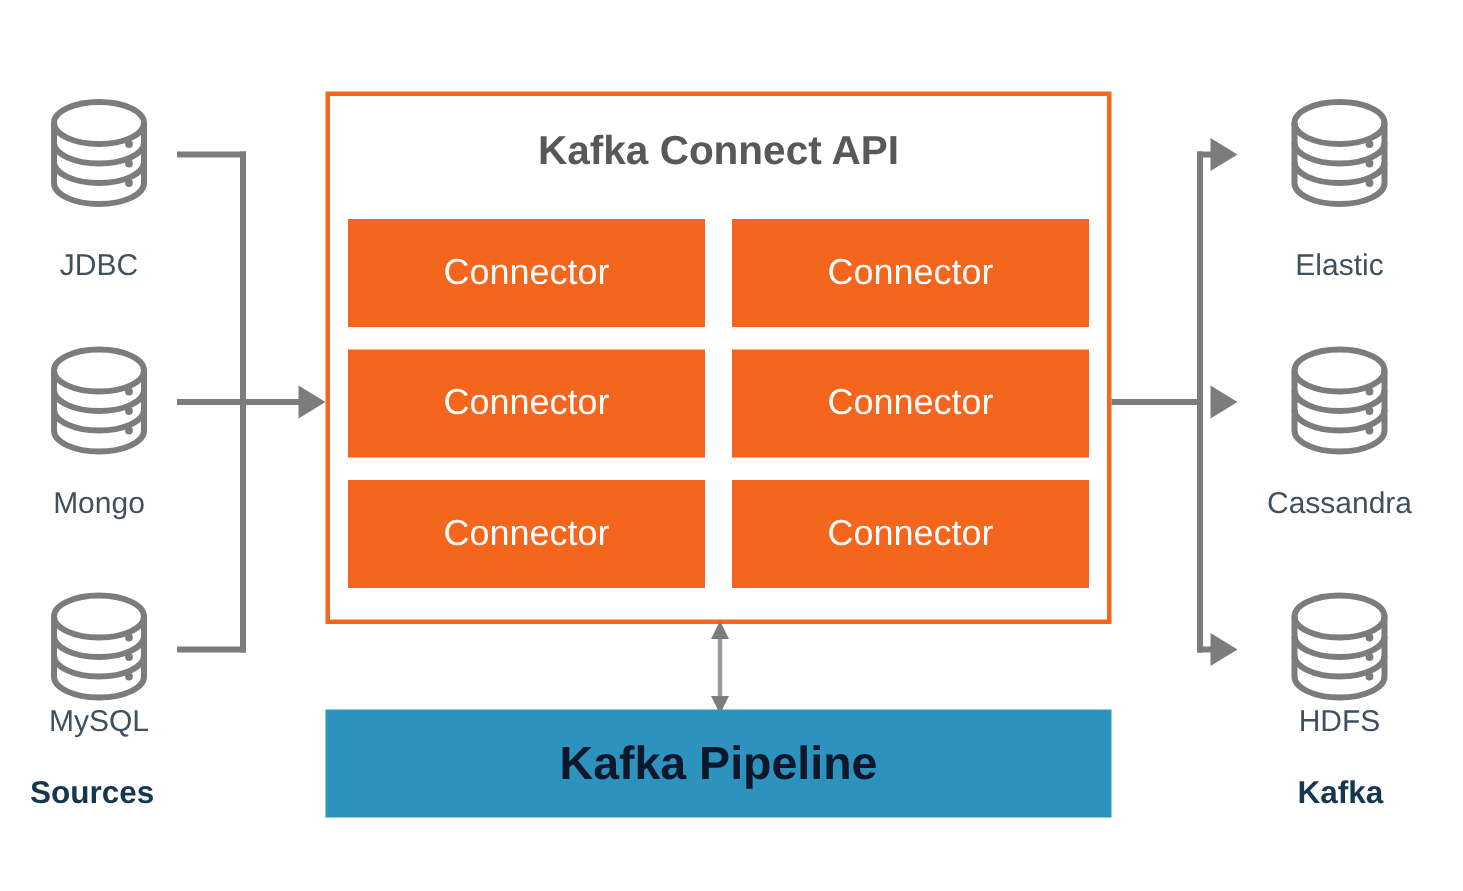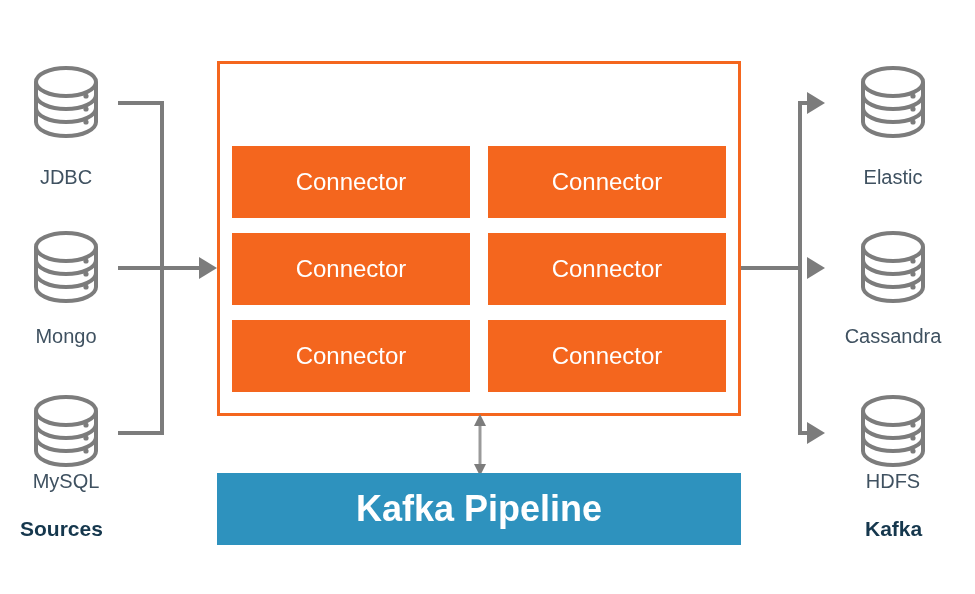--- a/index.html
+++ b/index.html
@@ -95,23 +95,23 @@
     left: 217px;
     top: 473px;
     width: 524px;
     height: 72px;
     background: #2e92be;
     display: flex;
     align-items: center;
     justify-content: center;
   }
   #pipeline-label {
-    font-size: 36px;
+    font-size: 31px;
     font-weight: bold;
-    color: #ffffff;
+    color: #0f172a;
     font-family: "Liberation Sans", sans-serif;
   }
 
   
   .line-h {
     position: absolute;
     height: 4px;
     background: #7c7c7c;
   }
   .line-v {
@@ -180,20 +180,21 @@
 
   <div class="group-label" style="left:20px; top:517px;">Sources</div>
 
   <div class="line-h" style="left:118px; top:101px; width:46px;"></div>
   <div class="line-v" style="left:160px; top:101px; height:334px;"></div>
   <div class="line-h" style="left:118px; top:431px; width:46px;"></div>
   <div class="line-h" style="left:118px; top:266px; width:93px;"></div>
   <div class="arrow-right" style="left:199px; top:257px;"></div>
 
   <div id="connect-box"></div>
+  <div id="connect-title">Kafka Connect API</div>
 
   <div id="connector-grid">
     <div class="connector">Connector</div>
     <div class="connector">Connector</div>
     <div class="connector">Connector</div>
     <div class="connector">Connector</div>
     <div class="connector">Connector</div>
     <div class="connector">Connector</div>
   </div>
 

